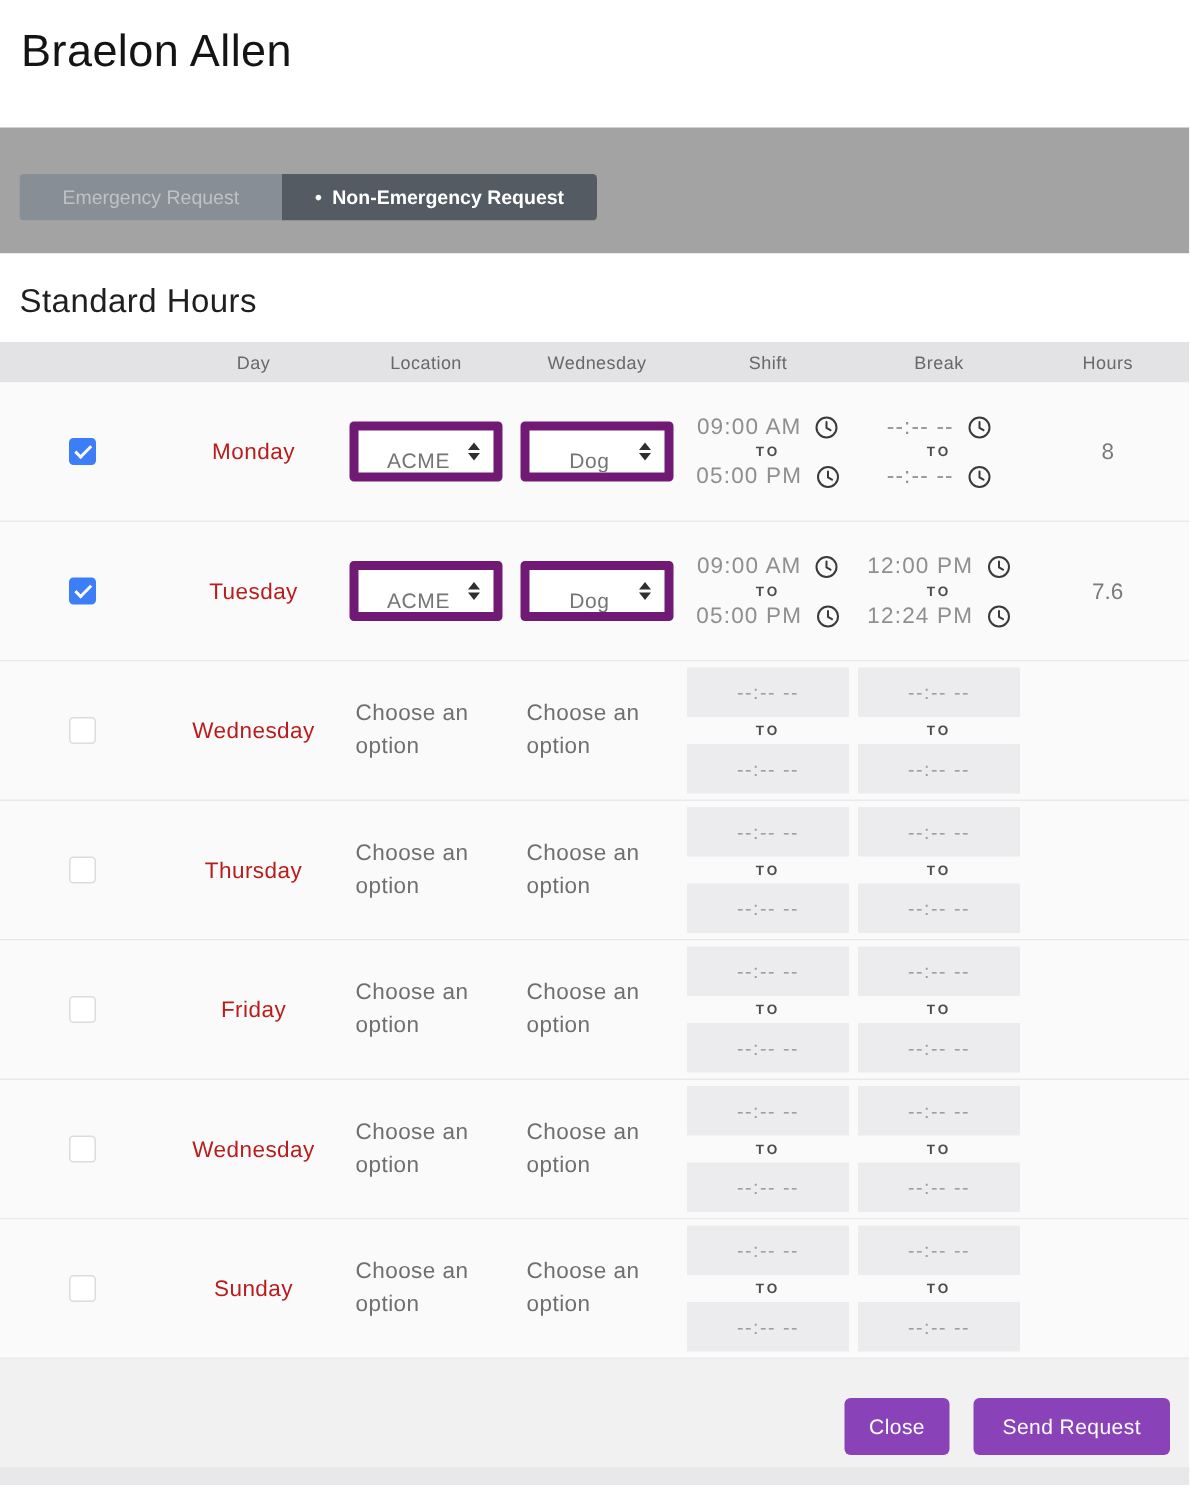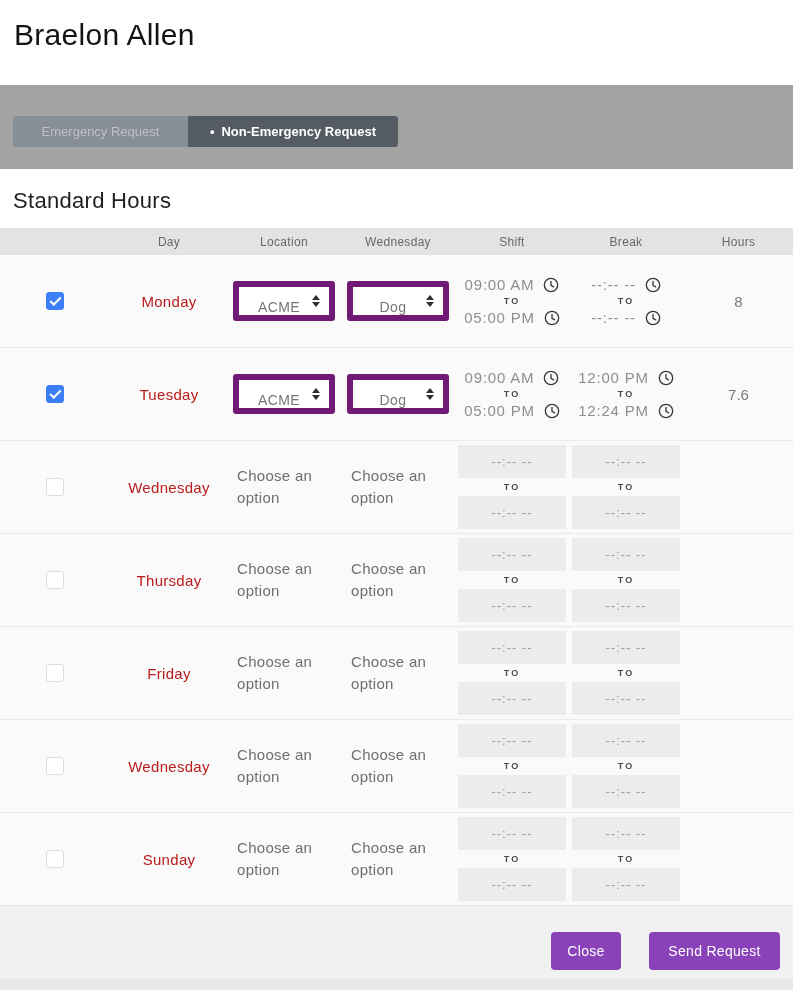--- a/index.html
+++ b/index.html
@@ -54,21 +54,21 @@
 
   .dbox { width:108px; height:33px; background:#ececee; color:#9b9b9b; font-size:13px;
     display:flex; align-items:center; justify-content:center; letter-spacing:1px; margin:0 auto; }
   .dstack { display:flex; flex-direction:column; align-items:center; gap:4px; }
 
   .choose { font-size:15px; color:#6f6f6f; line-height:22px; text-align:left; width:94px; margin:0 auto; letter-spacing:0.3px; }
   .hours { font-size:15px; color:#7a7a7a; text-align:center; }
 
   
   .footer { height:84px; background:#f1f1f2; display:flex; justify-content:flex-end;
-    align-items:flex-start; gap:28px; padding:26px 13px 0; position:relative; }
+    align-items:flex-start; gap:16px; padding:26px 13px 0; position:relative; }
   .footer::after { content:""; position:absolute; left:0; right:0; bottom:0; height:12px; background:#e8e8ea; }
   .btn { position:relative; z-index:1; background:#8a42b8; color:#fff; font-size:14px; border:none;
     border-radius:4px; height:38px; cursor:pointer; font-family:"Liberation Sans", sans-serif; letter-spacing:0.3px; }
   .btn-close { width:70px; }
   .btn-send { width:131px; }
 </style>
 </head>
 <body>
 
 <div class="page">

